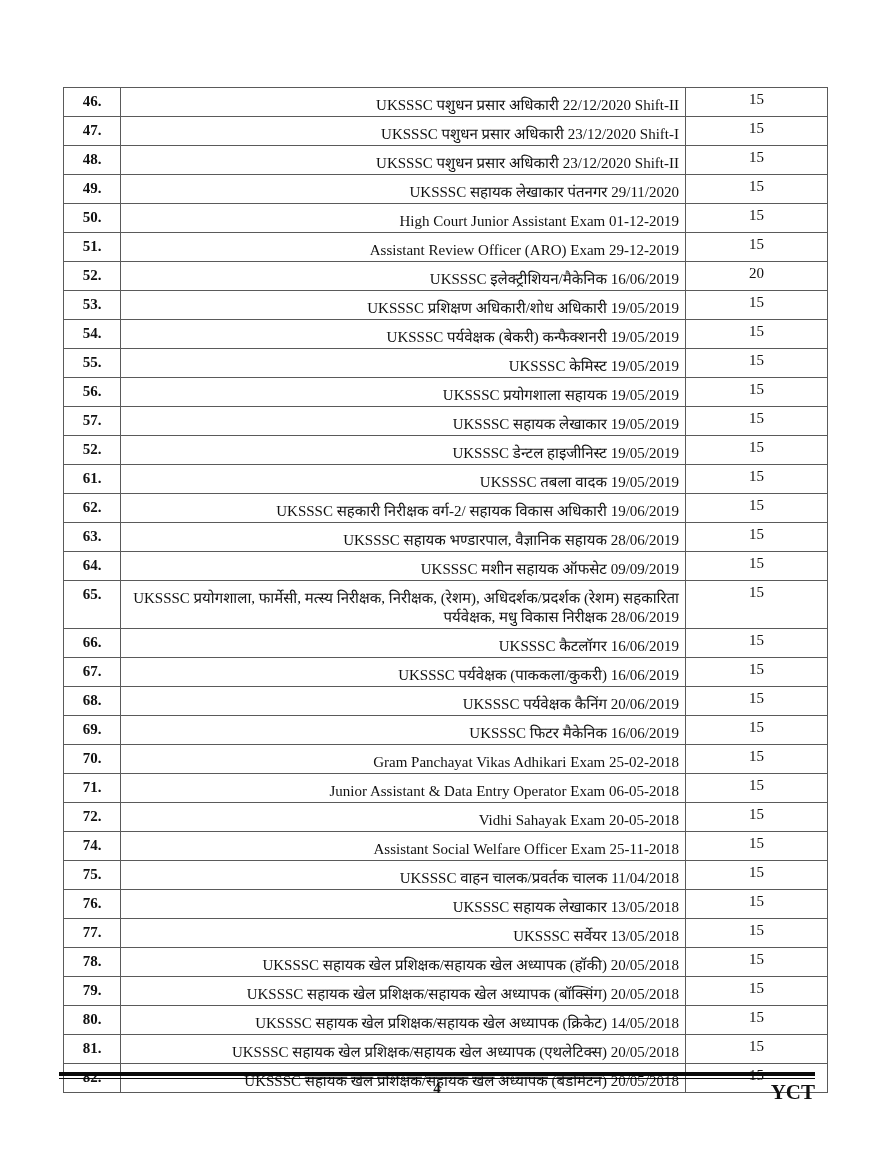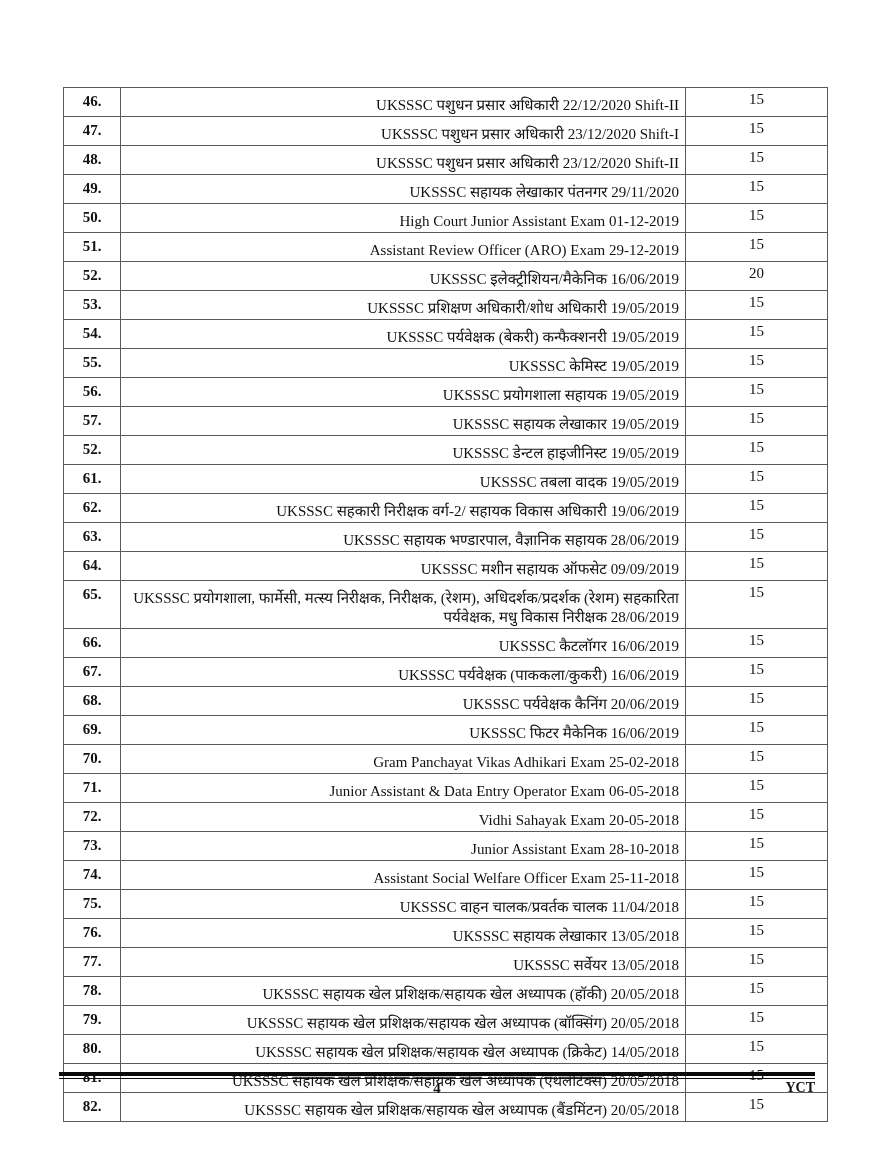--- a/index.html
+++ b/index.html
@@ -53,21 +53,21 @@
     position:absolute;
     left:59px;top:1080px;
     width:756px;
     text-align:center;
     font-size:15px;
     font-weight:bold;
   }
   .footer-brand{
     position:absolute;
     right:55px;top:1080px;
-    font-size:14px;
+    font-size:21px;
     font-weight:bold;
   }
 </style>
 </head>
 <body>
 
 <div class="page">
 
   <table class="exam-table">
     <tbody id="table-body">
@@ -216,25 +216,20 @@
       <td class="exam">Junior Assistant &amp; Data Entry Operator Exam 06-05-2018</td>
       <td class="val">15</td>
     </tr>
 
     <tr>
       <td class="sn">72.</td>
       <td class="exam">Vidhi Sahayak Exam 20-05-2018</td>
       <td class="val">15</td>
     </tr>
 
-    <tr>
-      <td class="sn">73.</td>
-      <td class="exam">Junior Assistant Exam 28-10-2018</td>
-      <td class="val">15</td>
-    </tr>
 
     <tr>
       <td class="sn">74.</td>
       <td class="exam">Assistant Social Welfare Officer Exam 25-11-2018</td>
       <td class="val">15</td>
     </tr>
 
     <tr>
       <td class="sn">75.</td>
       <td class="exam">UKSSSC वाहन चालक/प्रवर्तक चालक 11/04/2018</td>

